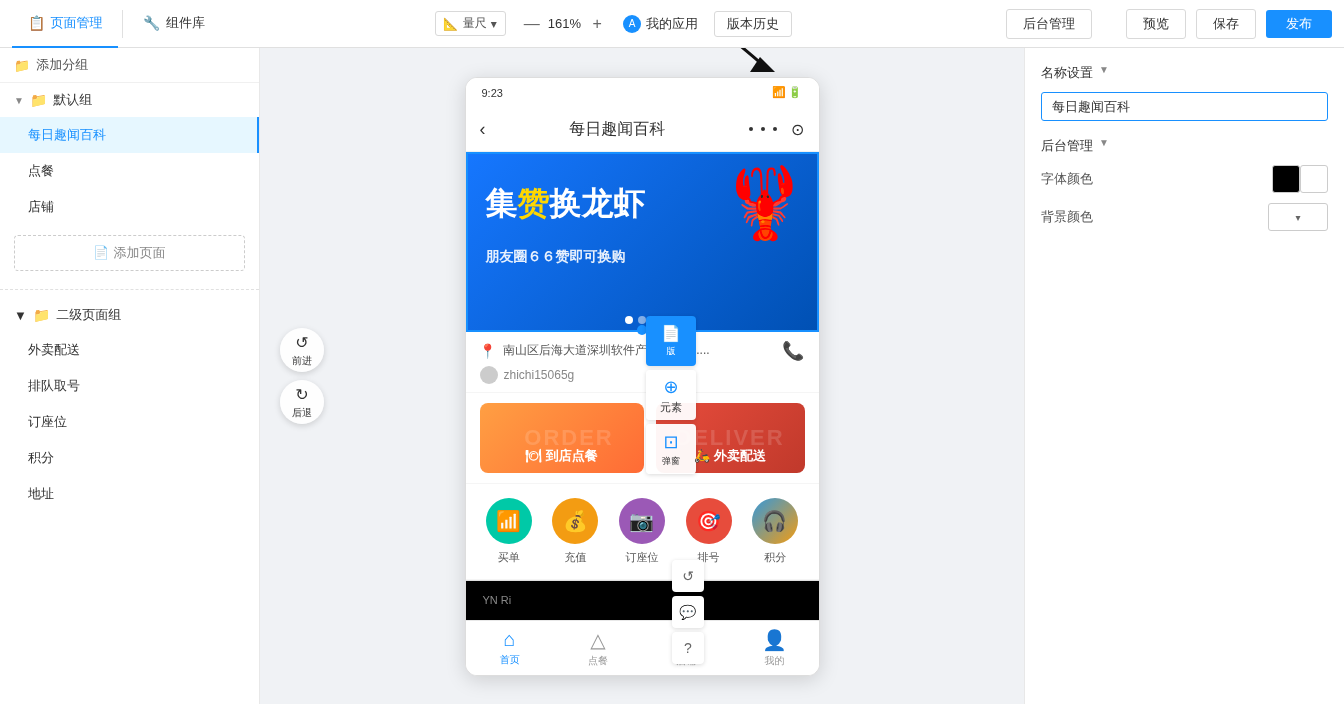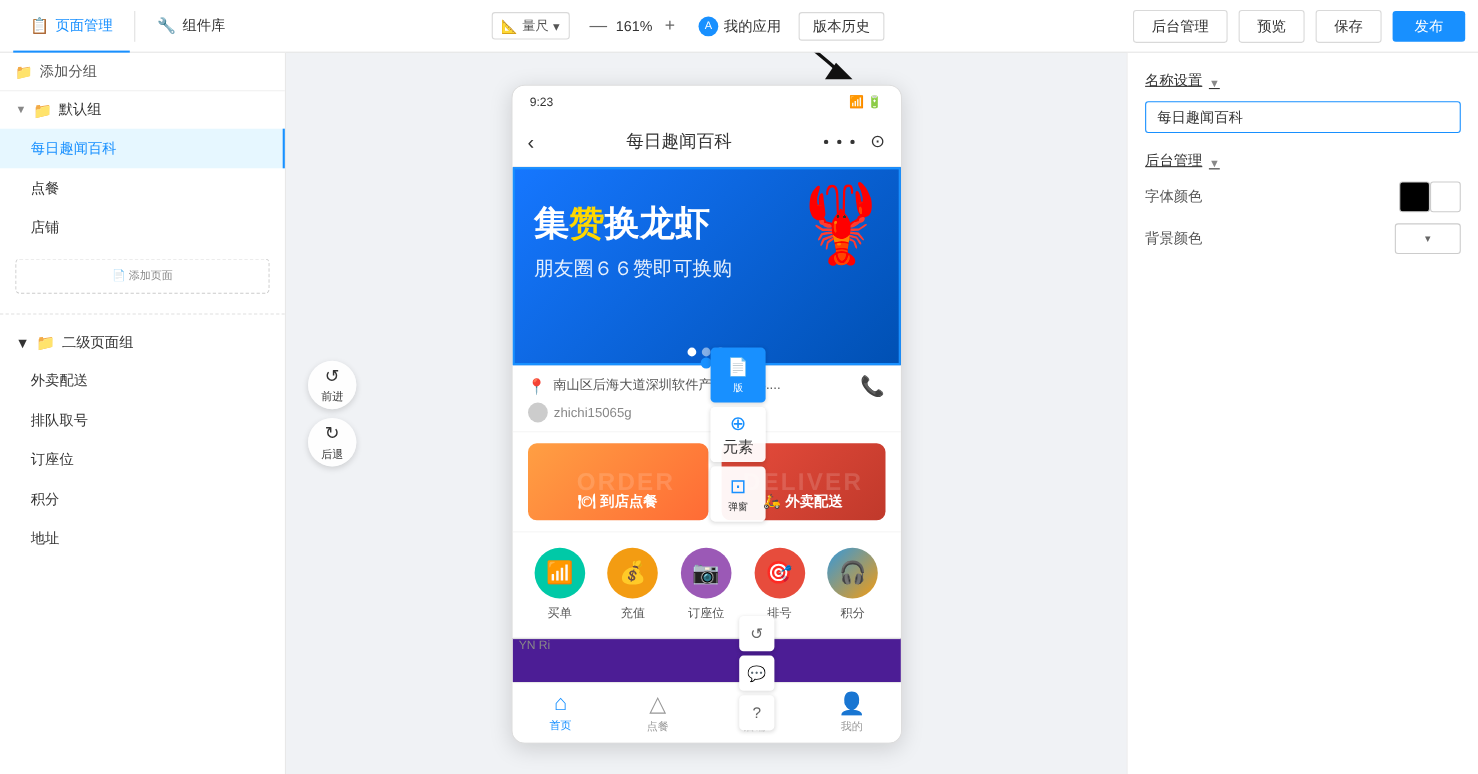--- a/index.html
+++ b/index.html
@@ -21,36 +21,36 @@
     .divider-v { width: 1px; height: 28px; background: #e0e0e0; margin: 0 4px; }
     .topbar-center { flex: 1; display: flex; align-items: center; justify-content: center; gap: 16px; }
     .ruler-btn { display: flex; align-items: center; gap: 4px; border: 1px solid #d9d9d9; border-radius: 3px; padding: 3px 8px; cursor: pointer; font-size: 12px; color: #555; }
     .zoom-ctrl { display: flex; align-items: center; gap: 6px; font-size: 13px; color: #333; }
     .zoom-btn { cursor: pointer; color: #666; font-size: 16px; width: 20px; text-align: center; }
     .myapp-btn { display: flex; align-items: center; gap: 5px; cursor: pointer; color: #333; font-size: 13px; }
     .app-icon { width: 18px; height: 18px; background: #1890ff; border-radius: 50%; display: inline-flex; align-items: center; justify-content: center; color: #fff; font-size: 10px; }
     .history-btn { border: 1px solid #d9d9d9; border-radius: 3px; padding: 3px 12px; cursor: pointer; font-size: 13px; color: #333; }
     .topbar-right { display: flex; align-items: center; gap: 10px; }
     .btn-backend { border: 1px solid #d9d9d9; border-radius: 3px; padding: 5px 16px; cursor: pointer; font-size: 13px; color: #333; background: #fff; }
-    .btn-preview { border: 1px solid #d9d9d9; border-radius: 3px; padding: 5px 16px; cursor: pointer; font-size: 13px; color: #333; background: #fff; }
+    .btn-preview { border: 1px solid #d9d9d9; border-radius: 3px; padding: 5px 16px; cursor: pointer; font-size: 13px; color: #333; background: #fff; margin-left: 24px; }
     .btn-save { border: 1px solid #d9d9d9; border-radius: 3px; padding: 5px 16px; cursor: pointer; font-size: 13px; color: #333; background: #fff; }
     .btn-publish { border: none; border-radius: 3px; padding: 5px 20px; cursor: pointer; font-size: 13px; color: #fff; background: #1890ff; }
 
     
     .main { display: flex; height: calc(704px - 48px); }
 
     
     .sidebar { width: 260px; background: #fff; border-right: 1px solid #e8e8e8; display: flex; flex-direction: column; overflow-y: auto; flex-shrink: 0; }
     .sidebar-group-header { display: flex; align-items: center; gap: 6px; padding: 8px 14px; cursor: pointer; color: #333; font-size: 13px; }
     .sidebar-group-header .arrow { font-size: 10px; color: #888; }
     .folder-icon { color: #f5a623; font-size: 14px; }
     .sidebar-add-group { display: flex; align-items: center; gap: 6px; padding: 8px 14px; cursor: pointer; color: #555; font-size: 13px; border-bottom: 1px solid #f0f0f0; }
     .sidebar-item { padding: 9px 14px 9px 28px; cursor: pointer; color: #333; font-size: 13px; }
     .sidebar-item.active { background: #e6f7ff; color: #1890ff; font-weight: 500; border-right: 2px solid #1890ff; }
-    .sidebar-add-page { margin: 10px 14px; border: 1px dashed #ccc; border-radius: 4px; padding: 8px; text-align: center; cursor: pointer; color: #888; font-size: 10px; }
+    .sidebar-add-page { margin: 10px 14px; border: 1px dashed #ccc; border-radius: 4px; padding: 8px; text-align: center; cursor: pointer; color: #888; font-size: 13px; }
     .sidebar-section-divider { border: none; border-top: 1px dashed #e0e0e0; margin: 8px 0; }
     .sidebar-group2-header { display: flex; align-items: center; gap: 6px; padding: 8px 14px; cursor: pointer; color: #333; font-size: 13px; }
     .sidebar-item2 { padding: 9px 14px 9px 28px; cursor: pointer; color: #333; font-size: 13px; }
 
     
     .canvas-area { flex: 1; background: #f0f2f5; position: relative; display: flex; align-items: center; justify-content: center; overflow: hidden; }
 
     
     .nav-controls { position: absolute; left: 20px; top: 50%; transform: translateY(-50%); display: flex; flex-direction: column; gap: 8px; }
     .nav-ctrl-btn { width: 44px; height: 44px; background: rgba(255,255,255,0.9); border-radius: 50%; display: flex; flex-direction: column; align-items: center; justify-content: center; cursor: pointer; box-shadow: 0 2px 6px rgba(0,0,0,0.15); font-size: 10px; color: #333; gap: 2px; }
@@ -68,21 +68,21 @@
     .phone-title-bar { background: #fff; height: 44px; display: flex; align-items: center; justify-content: space-between; padding: 0 14px; border-bottom: 1px solid #f0f0f0; }
     .phone-back { font-size: 18px; color: #333; cursor: pointer; }
     .phone-title { font-size: 16px; font-weight: 500; color: #333; }
     .phone-icons { display: flex; gap: 8px; align-items: center; }
     .phone-dot { width: 4px; height: 4px; background: #333; border-radius: 50%; }
 
     
     .phone-banner { height: 180px; background: linear-gradient(135deg, #1677ff 0%, #0050b3 100%); position: relative; overflow: hidden; display: flex; align-items: center; justify-content: center; }
     .banner-text1 { position: absolute; left: 20px; top: 30px; font-size: 32px; font-weight: 900; color: #fff; }
     .banner-text1 span.yellow { color: #FFD700; }
-    .banner-text2 { position: absolute; left: 20px; top: 80px; font-size: 18px; color: rgba(255,255,255,0.9); }
+    .banner-text2 { position: absolute; left: 20px; top: 96px; font-size: 14px; color: rgba(255,255,255,0.9); font-weight: bold; }
     .banner-lobster { position: absolute; right: 10px; top: 10px; font-size: 70px; filter: saturate(2); }
     .banner-dots { position: absolute; bottom: 8px; left: 50%; transform: translateX(-50%); display: flex; gap: 5px; }
     .bdot { width: 8px; height: 8px; border-radius: 50%; background: rgba(255,255,255,0.5); }
     .bdot.active { background: #fff; }
 
     
     .location-bar { padding: 8px 14px; border-bottom: 1px solid #f5f5f5; }
     .loc-row1 { display: flex; align-items: center; gap: 6px; font-size: 13px; color: #333; }
     .loc-icon { color: #1890ff; font-size: 14px; }
     .loc-text { flex: 1; color: #555; font-size: 12px; white-space: nowrap; overflow: hidden; text-overflow: ellipsis; }
@@ -103,36 +103,36 @@
     .icon-item { display: flex; flex-direction: column; align-items: center; gap: 6px; cursor: pointer; }
     .icon-circle { width: 46px; height: 46px; border-radius: 50%; display: flex; align-items: center; justify-content: center; font-size: 20px; }
     .ic1 { background: #00c9a7; }
     .ic2 { background: #f39c12; }
     .ic3 { background: #9b59b6; }
     .ic4 { background: #e74c3c; }
     .ic5 { background: linear-gradient(135deg, #3498db, #f39c12); }
     .icon-label { font-size: 11px; color: #555; }
 
     
-    .phone-bottom-strip { height: 40px; background: #4c1d95; border-top: 1px solid #e0e0e0; display: flex; align-items: flex-start; padding: 0 6px; }
+    .phone-bottom-strip { height: 40px; background: #000000; border-top: 1px solid #e0e0e0; display: flex; align-items: center; padding: 0 17px; }
     .strip-label { font-size: 11px; color: #888; }
 
     
     .phone-bottomnav { height: 55px; background: #fff; border-top: 1px solid #e8e8e8; display: flex; align-items: center; justify-content: space-around; }
     .bnav-item { display: flex; flex-direction: column; align-items: center; gap: 2px; cursor: pointer; flex: 1; }
     .bnav-icon { font-size: 20px; color: #999; }
     .bnav-icon.active { color: #1890ff; }
     .bnav-label { font-size: 10px; color: #999; }
     .bnav-label.active { color: #1890ff; }
 
     
     .right-panel { width: 320px; background: #fff; border-left: 1px solid #e8e8e8; padding: 16px; flex-shrink: 0; overflow-y: auto; }
     .panel-title { font-size: 15px; font-weight: 600; color: #333; margin-bottom: 16px; padding-bottom: 10px; border-bottom: 1px solid #f0f0f0; }
     .panel-section { margin-bottom: 16px; }
-    .section-header { display: flex; align-items: flex-end; gap: 6px; font-size: 13px; color: #333; font-weight: 500; margin-bottom: 10px; cursor: pointer; text-decoration: underline; }
+    .section-header { display: flex; align-items: flex-start; gap: 6px; font-size: 13px; color: #333; font-weight: 500; margin-bottom: 10px; cursor: pointer; }
     .section-arrow { font-size: 10px; color: #888; }
     .input-field { width: 100%; border: 1px solid #1890ff; border-radius: 3px; padding: 6px 10px; font-size: 13px; color: #333; outline: none; }
     .color-row { display: flex; align-items: center; margin-bottom: 10px; }
     .color-label { font-size: 13px; color: #555; flex: 1; }
     .color-swatch { width: 28px; height: 28px; border-radius: 3px; border: 1px solid #ccc; cursor: pointer; }
     .color-swatch-white { background: #fff; }
     .color-swatch-black { background: #000; }
     .bg-color-row { display: flex; align-items: center; gap: 10px; }
     .bg-color-swatch { width: 60px; height: 28px; border: 1px solid #ccc; border-radius: 3px; cursor: pointer; display: flex; align-items: center; justify-content: center; background: #fff; }
     .bg-color-arrow { font-size: 10px; color: #666; }
@@ -377,21 +377,21 @@
       </div>
     </div>
 
     <div style="position:absolute;right:328px;top:50%;transform:translateY(-60px);display:flex;flex-direction:column;gap:4px">
       <div class="float-tool active">
         <span class="ft-icon" style="font-size:16px;color:#fff">📄</span>
         <span style="font-size:9px;color:#fff">版</span>
       </div>
       <div class="float-tool">
         <span class="ft-icon">⊕</span>
-        <span style="font-size:14px">元素</span>
+        <span style="font-size:11px">元素</span>
       </div>
       <div class="float-tool">
         <span class="ft-icon">⊡</span>
         <span style="font-size:9px">弹窗</span>
       </div>
     </div>
 
     <div style="position:absolute;right:320px;bottom:40px;display:flex;flex-direction:column;gap:4px">
       <div class="rstrip-btn">↺</div>
       <div class="rstrip-btn">💬</div>

